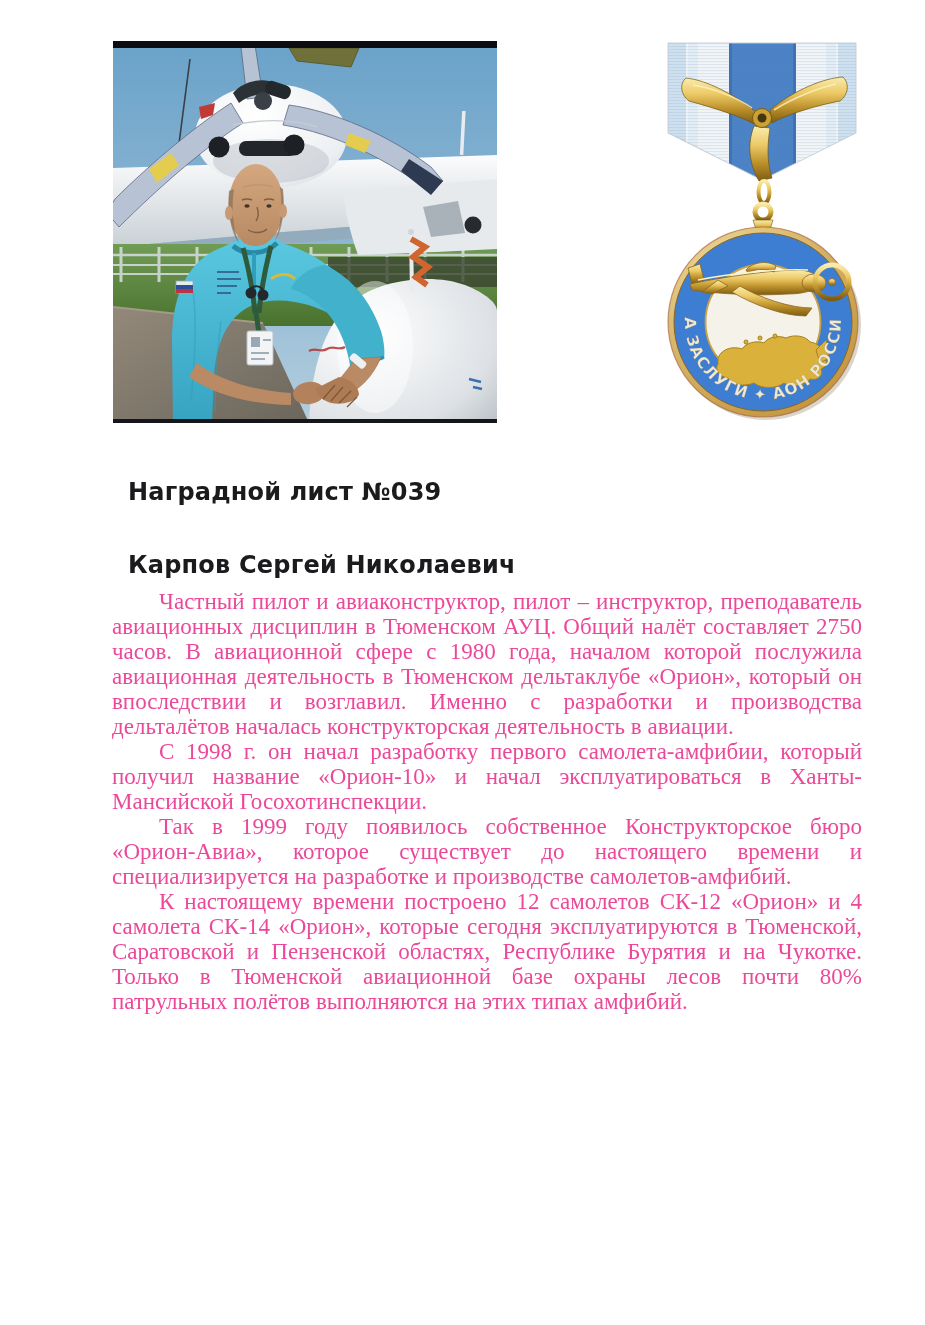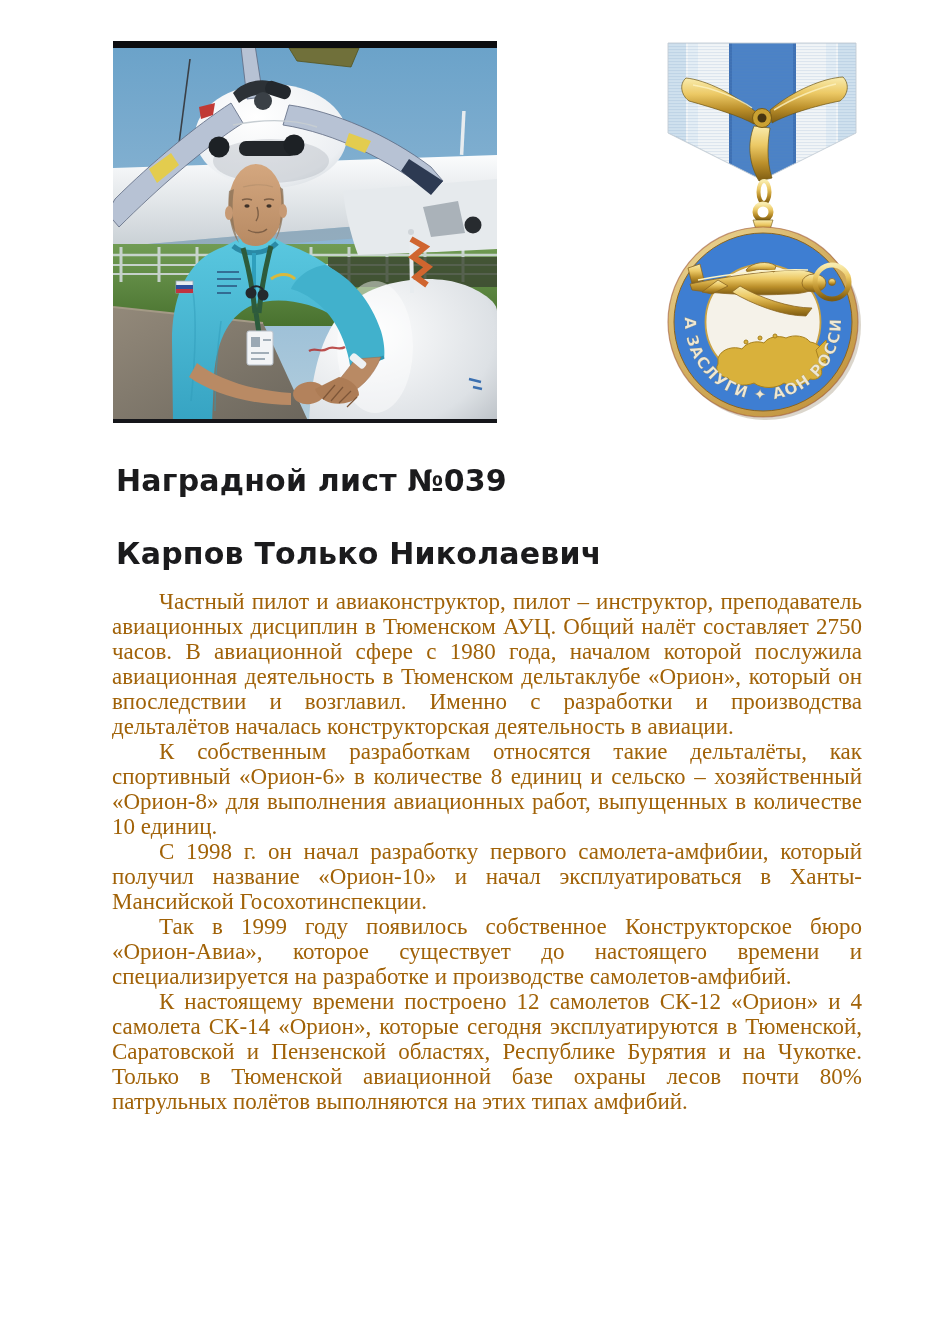--- a/index.html
+++ b/index.html
@@ -5,30 +5,30 @@
   html,body { margin:0; padding:0; background:#ffffff; }
   .page {
     position:relative; width:925px; height:1325px; background:#ffffff;
     font-family:"Liberation Serif", serif; overflow:hidden;
   }
   figure { margin:0; padding:0; }
   .photo  { position:absolute; left:113px; top:41px;  width:384px; height:382px; }
   .medalf { position:absolute; left:648px; top:40px;  width:225px; height:385px; }
   figure svg { display:block; width:100%; height:100%; }
   .doc-title, .person-name {
-    position:absolute; left:112px; margin:4px;
+    position:absolute; left:112px; margin:16px;
     font-family:"DejaVu Sans", sans-serif; font-weight:700;
-    font-size:30px; line-height:35px; color:#1b1b1d; letter-spacing:.2px;
+    font-size:24px; line-height:35px; color:#1b1b1d; letter-spacing:.2px;
     white-space:nowrap;
   }
   .doc-title  { top:459px; }
   .person-name{ top:532px; }
   .bodytext { position:absolute; left:112px; top:589px; width:750px; }
   .bodytext p {
-    margin:0; font-size:23px; line-height:25px; color:#a16207;
+    margin:0; font-size:23px; line-height:25px; color:#ec4899;
     text-align:justify; text-indent:47px;
     font-family:"Liberation Serif", serif;
   }
 </style>
 </head>
 <body>
 
 <div class="page">
 
   <figure class="photo">
@@ -323,23 +323,22 @@
 
         <path id="arcText" d="M37.6,272 A78,78 0 1 0 192.4,272" fill="none"></path>
         <text font-family="DejaVu Sans, sans-serif" font-size="15.5" font-weight="bold" fill="#eee8d4" stroke="rgba(90,70,20,.35)" stroke-width=".4" letter-spacing="1.2">
           <textPath href="#arcText" startOffset="50%" text-anchor="middle">ЗА ЗАСЛУГИ ✦ АОН РОССИЯ</textPath>
         </text>
       </g>
     </svg>
   </figure>
 
   <h1 class="doc-title">Наградной лист №039</h1>
-  <h2 class="person-name">Карпов Только Николаевич</h2>
+  <h2 class="person-name">Карпов Сергей Николаевич</h2>
 
   <div class="bodytext">
     <p>Частный пилот и авиаконструктор, пилот – инструктор, преподаватель авиационных дисциплин в Тюменском АУЦ. Общий налёт составляет 2750 часов. В авиационной сфере с 1980 года, началом которой послужила авиационная деятельность в Тюменском дельтаклубе «Орион», который он впоследствии и возглавил. Именно с разработки и производства дельталётов началась конструкторская деятельность в авиации.</p>
-    <p>К собственным разработкам относятся такие дельталёты, как спортивный «Орион-6» в количестве 8 единиц и сельско – хозяйственный «Орион-8» для выполнения авиационных работ, выпущенных в количестве 10 единиц.</p>
     <p>С 1998 г. он начал разработку первого самолета-амфибии, который получил название «Орион-10» и начал эксплуатироваться в Ханты-Мансийской Госохотинспекции.</p>
     <p>Так в 1999 году появилось собственное Конструкторское бюро «Орион-Авиа», которое существует до настоящего времени и специализируется на разработке и производстве самолетов-амфибий.</p>
     <p>К настоящему времени построено 12 самолетов СК-12 «Орион» и 4 самолета СК-14 «Орион», которые сегодня эксплуатируются в Тюменской, Саратовской и Пензенской областях, Республике Бурятия и на Чукотке. Только в Тюменской авиационной базе охраны лесов почти 80% патрульных полётов выполняются на этих типах амфибий.</p>
   </div>
 
 </div>
 
 </body></html>

